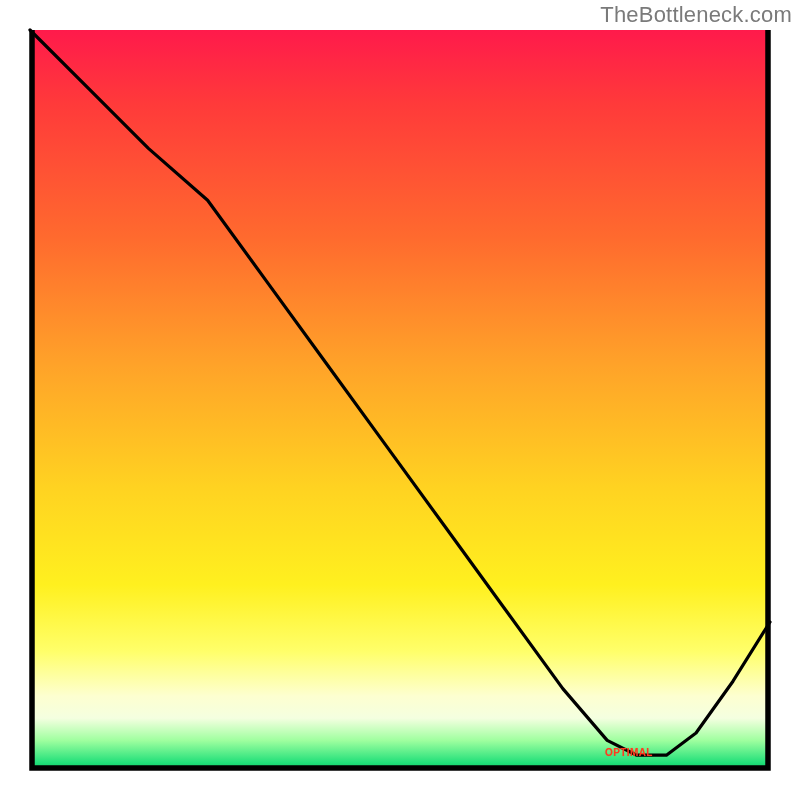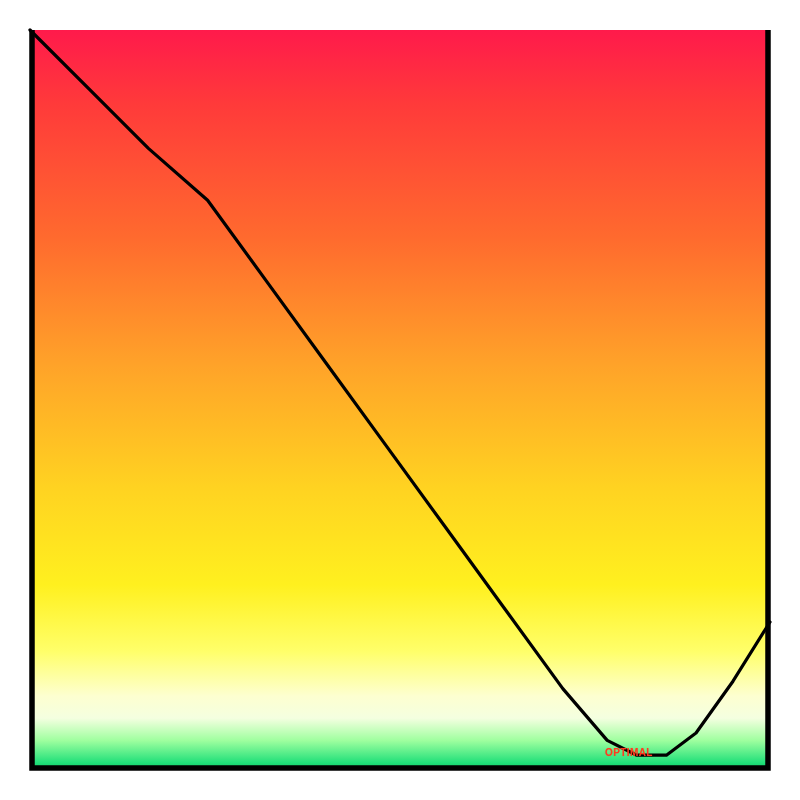--- a/index.html
+++ b/index.html
@@ -83,20 +83,21 @@
     font-weight: 800;
     letter-spacing: 0.4px;
     white-space: nowrap;
     text-shadow: 0 0 1px rgba(255,60,30,0.5);
   }
 </style>
 </head>
 <body>
 <div class="root">
 
+  <div class="watermark">TheBottleneck.com</div>
 
   <div class="plot-area">
     <div class="gradient-fill"></div>
 
     <svg class="svg-layer" viewBox="0 0 740 740" preserveAspectRatio="none">
 
       <path class="border-path" d="M 2 0 L 2 738 L 738 738 L 738 0"></path>
 
       <path id="data-line-path" class="data-line" d="M 0.0 0.0 L 59.2 59.2 L 118.4 118.4 L 177.6 170.2 L 236.8 251.6 L 296.0 333.0 L 355.2 414.4 L 414.4 495.8 L 473.6 577.2 L 532.8 658.6 L 577.2 710.4 L 606.8 725.2 L 636.4 725.2 L 666.0 703.0 L 703.0 651.2 L 740.0 592.0"></path>
     </svg>

